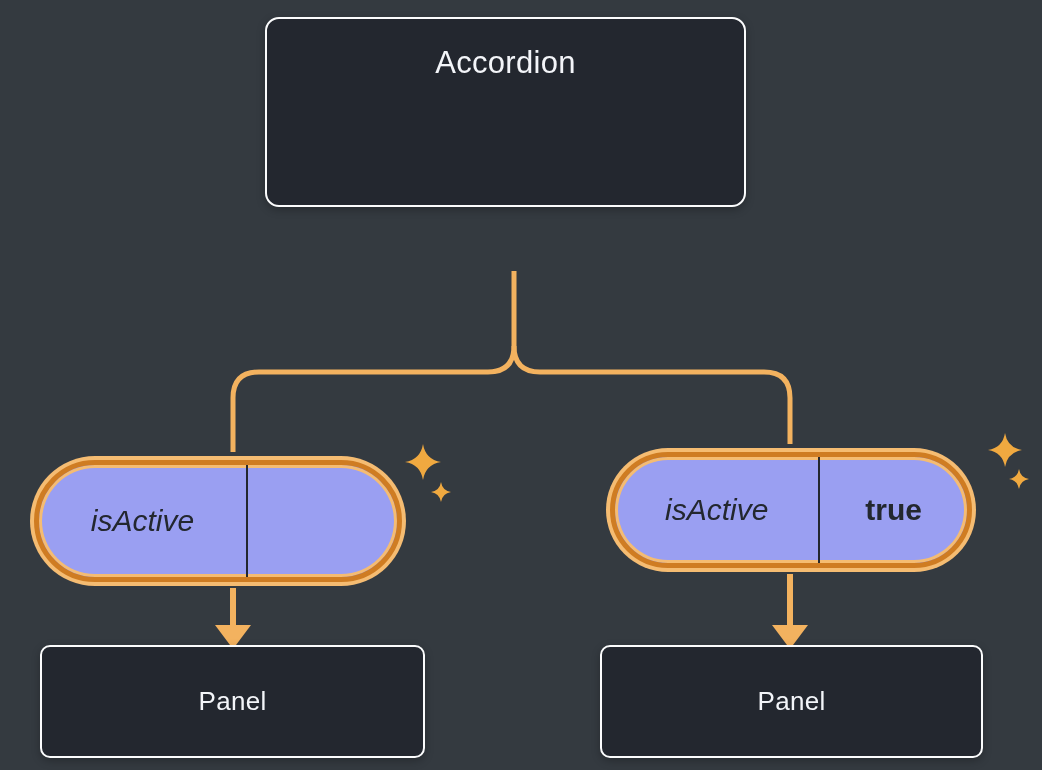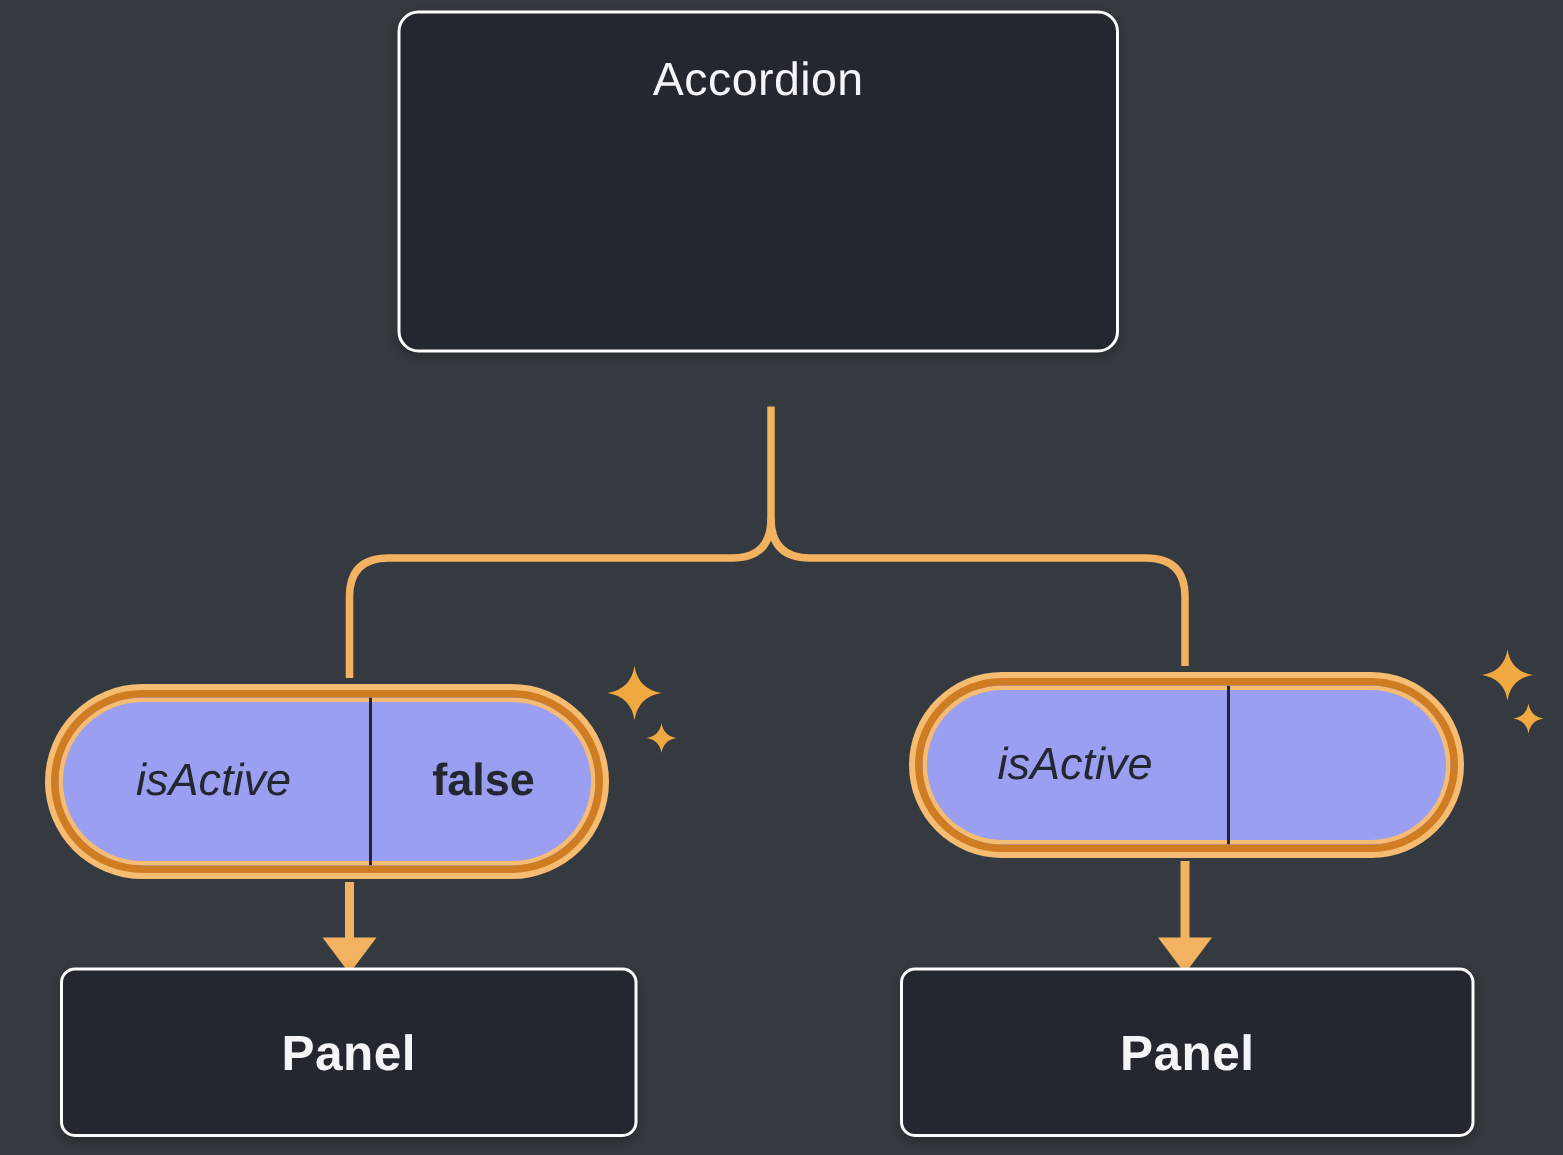--- a/index.html
+++ b/index.html
@@ -26,21 +26,21 @@
   .arrow-head { fill: var(--connector); stroke: none; }
   .sparkle { fill: var(--sparkle); stroke: none; }
 
   .node-box {
     position: absolute;
     background: var(--box-fill);
     border: 2px solid var(--box-border);
     border-radius: 14px;
     box-shadow: 0 3px 8px rgba(0,0,0,0.25);
   }
-  .accordion-box { left: 265px; top: 7px; width: 481px; height: 228px; }
+  .accordion-box { left: 265px; top: 17px; width: 481px; height: 190px; }
   .node-title {
     text-align: center;
     margin-top: 26px;
     font-size: 31px;
     font-weight: 500;
     color: var(--light-text);
     letter-spacing: 0.3px;
   }
 
   .pill {
@@ -77,22 +77,22 @@
 
   .panel-box {
     display: flex;
     align-items: center;
     justify-content: center;
     border-radius: 10px;
   }
   .panel-left  { left: 40px;  top: 645px; width: 385px; height: 113px; }
   .panel-right { left: 600px; top: 645px; width: 383px; height: 113px; }
   .panel-title {
-    font-size: 33px;
-    font-weight: 700;
+    font-size: 26px;
+    font-weight: 400;
     color: var(--light-text);
     letter-spacing: 0.3px;
   }
 </style>
 </head>
 <body>
 
 <div class="stage">
 
   <svg class="overlay" viewBox="0 0 1042 770">
@@ -115,25 +115,25 @@
     <path class="sparkle" transform="translate(1005,450) scale(17)" d="M0,-1 Q0.14,-0.14 1,0 Q0.14,0.14 0,1 Q-0.14,0.14 -1,0 Q-0.14,-0.14 0,-1 Z"></path>
     <path class="sparkle" transform="translate(1019,479) scale(10)" d="M0,-1 Q0.14,-0.14 1,0 Q0.14,0.14 0,1 Q-0.14,0.14 -1,0 Q-0.14,-0.14 0,-1 Z"></path>
   </svg>
 
   <div class="node-box accordion-box">
     <div class="node-title">Accordion</div>
   </div>
 
   <div class="pill prop-pill pill-left">
     <span class="pill-label">isActive</span>
-    <span class="pill-value">false</span>
   </div>
 
   <div class="pill prop-pill pill-right">
     <span class="pill-label">isActive</span>
+    <span class="pill-value">true</span>
   </div>
 
   <div class="node-box panel-box panel-left">
     <span class="panel-title">Panel</span>
   </div>
 
   <div class="node-box panel-box panel-right">
     <span class="panel-title">Panel</span>
   </div>
 

